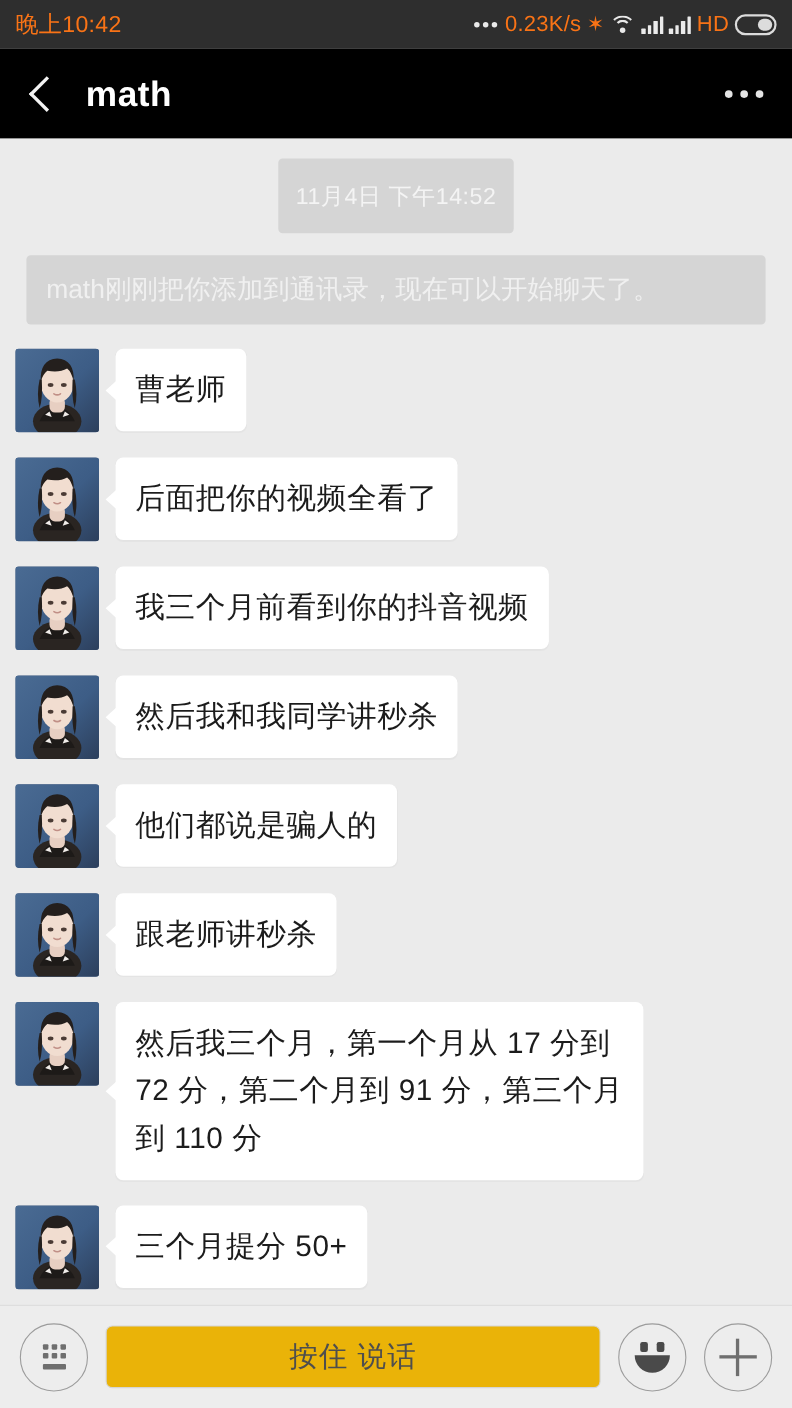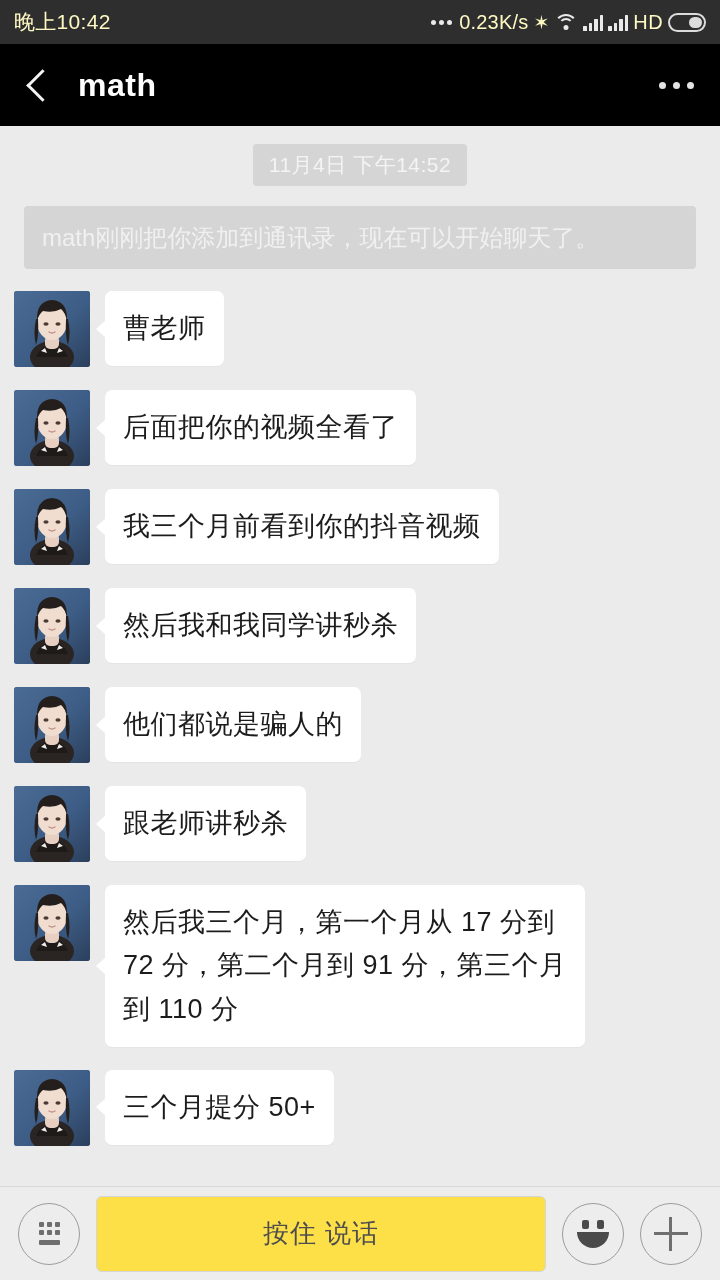--- a/index.html
+++ b/index.html
@@ -6,21 +6,21 @@
   html, body {
     width: 720px; height: 1280px;
     font-family: "Liberation Sans", "DejaVu Sans", sans-serif;
     background: #ebebeb;
     overflow: hidden;
   }
   #app { position: relative; width: 720px; height: 1280px; background: #ebebeb; display: flex; flex-direction: column; }
 
   
   .statusbar {
-    height: 44px; background: #2e2e2e; color: #fef9c3;
+    height: 44px; background: #2e2e2e; color: #f97316;
     display: flex; align-items: center; justify-content: space-between;
     padding: 0 14px; flex: none;
   }
   .status-clock { font-size: 21px; letter-spacing: .3px; }
   .status-right { display: flex; align-items: center; gap: 5px; }
   .status-dots { display: flex; gap: 3px; align-items: flex-end; margin-right: 2px; }
   .status-dots i { width: 5px; height: 5px; background: #eaeaea; border-radius: 50%; display: block; }
   .netspeed { font-size: 20px; letter-spacing: .2px; }
   .bt-icon { font-size: 19px; line-height: 1; }
   .wifi-icon { width: 24px; height: 18px; position: relative; display: inline-block; }
@@ -69,21 +69,21 @@
   .nav-more i { width: 7px; height: 7px; border-radius: 50%; background: #e4e4e4; display: block; }
 
   
   .chat {
     flex: 1; background: #ebebeb; padding: 18px 0 8px 0;
     overflow: hidden; position: relative;
   }
   .date-row { display: flex; justify-content: center; margin-bottom: 20px; }
   .date-badge {
     background: #d5d5d5; color: #f4f4f4; font-size: 21px;
-    padding: 7px 16px; border-radius: 4px; letter-spacing: .5px;
+    padding: 20px 16px; border-radius: 4px; letter-spacing: .5px;
   }
   .system-row { display: flex; justify-content: center; margin-bottom: 22px; padding: 0 24px; }
   .system-notice {
     background: #d5d5d5; color: #f0f0f0; font-size: 24px; line-height: 1.55;
     padding: 13px 18px; border-radius: 4px; width: 100%; text-align: left;
   }
 
   .msg-row { display: flex; align-items: flex-start; padding: 0 14px; margin-bottom: 23px; }
   .avatar {
     width: 76px; height: 76px; flex: none; border-radius: 3px; overflow: hidden;
@@ -111,21 +111,21 @@
   .circle-btn {
     width: 62px; height: 62px; border-radius: 50%; border: 1.5px solid #9c9c9c;
     flex: none; display: flex; align-items: center; justify-content: center;
     background: transparent; cursor: pointer; position: relative;
   }
   .kbd-icon { display: flex; flex-direction: column; align-items: center; gap: 3px; }
   .kbd-icon .krow { display: flex; gap: 3px; }
   .kbd-icon .krow i { width: 5px; height: 5px; background: #6f6f6f; display: block; border-radius: 1px; }
   .kbd-icon .kspace { width: 21px; height: 5px; background: #6f6f6f; border-radius: 1px; margin-top: 2px; }
   .voice-btn {
-    flex: 1; height: 76px; background: #fde047; border: 1px solid #d5d5d5; border-radius: 6px;
+    flex: 1; height: 57px; background: #eab308; border: 1px solid #d5d5d5; border-radius: 6px;
     display: flex; align-items: center; justify-content: center;
     font-size: 26px; color: #4e4e4e; letter-spacing: 1px; cursor: pointer;
   }
   .smiley { width: 40px; height: 44px; position: relative; }
   .smiley .eye { position: absolute; top: 8px; width: 7px; height: 9px; background: #4a4a4a; border-radius: 2px; }
   .smiley .eye.l { left: 9px; }
   .smiley .eye.r { right: 9px; }
   .smiley .mouth {
     position: absolute; bottom: 8px; left: 4px; width: 32px; height: 16px;
     background: #4a4a4a; border-radius: 0 0 18px 18px;

